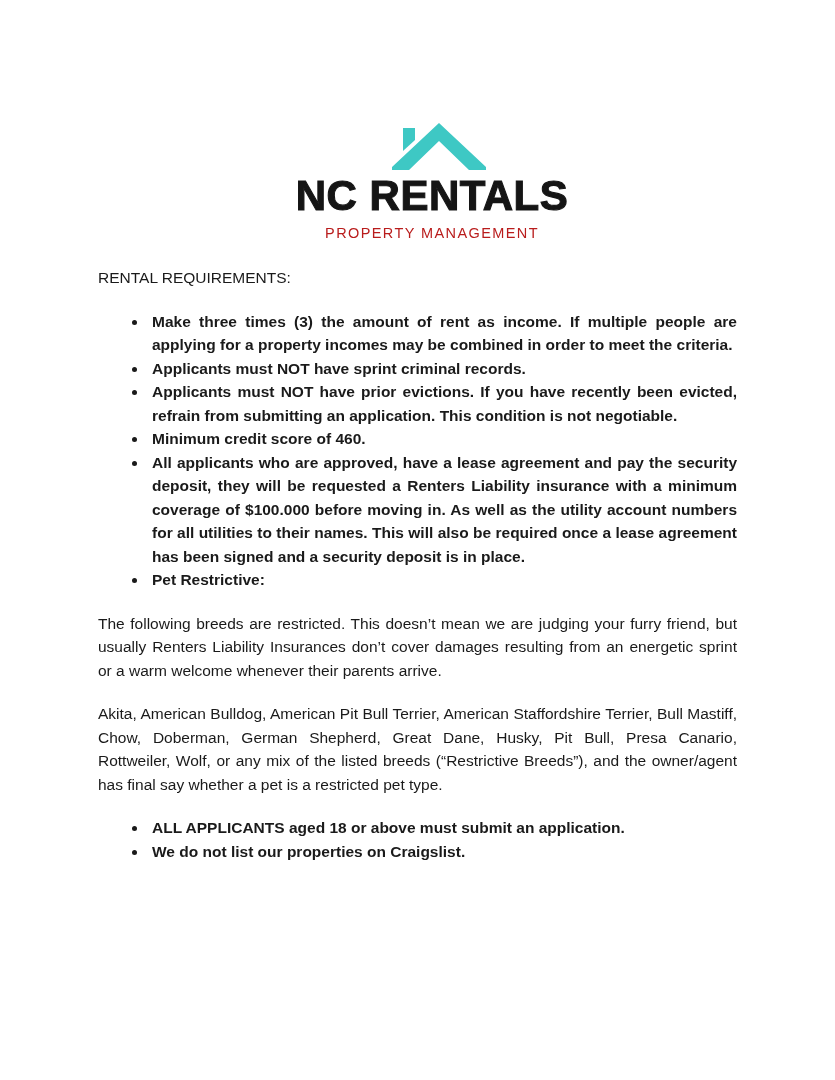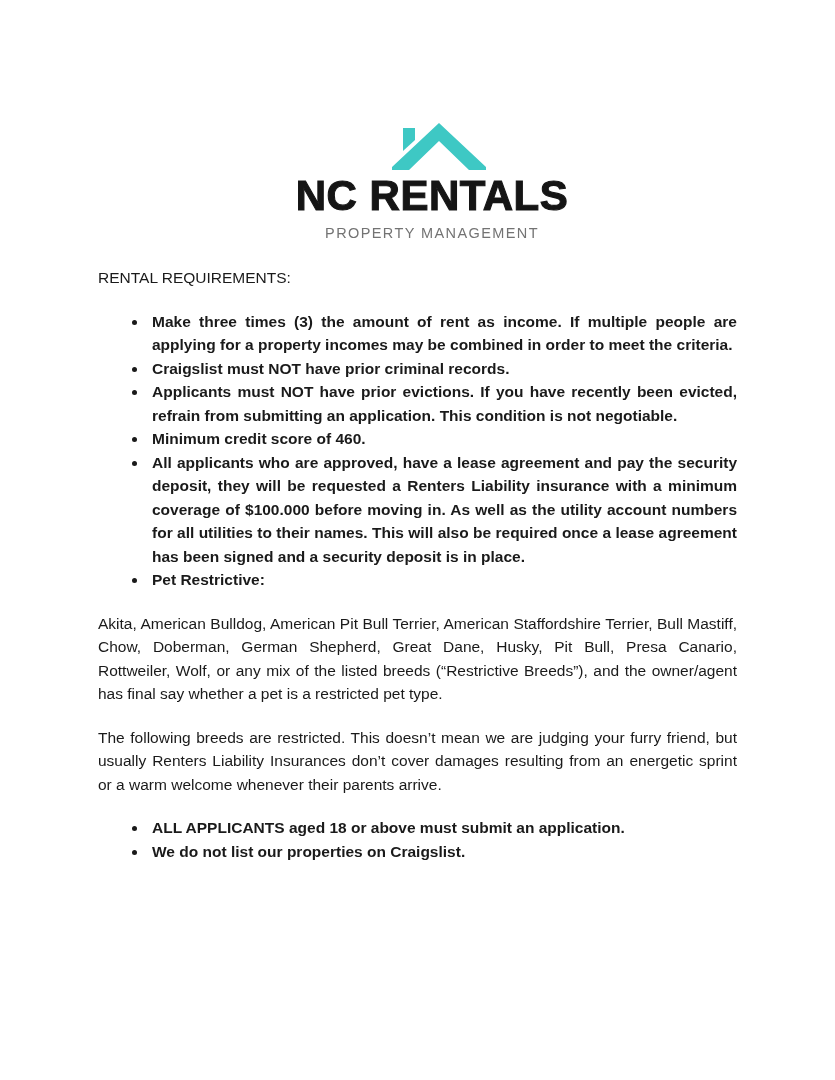--- a/index.html
+++ b/index.html
@@ -23,21 +23,21 @@
     font-weight: 900;
     color: #151515;
     letter-spacing: 0.5px;
     -webkit-text-stroke: 1.1px #151515;
   }
   .logo-subtitle {
     margin-top: 6px;
     font-size: 14.5px;
     line-height: 21px;
     letter-spacing: 1.4px;
-    color: #737373;
+    color: #b91c1c;
   }
   .content {
     width: 639px;
     margin: 22px auto 0 auto;
     font-size: 15.5px;
     line-height: 23.5px;
     text-align: justify;
   }
   .heading {
     margin: 0;
@@ -72,30 +72,30 @@
     <div class="logo-title">NC RENTALS</div>
     <div class="logo-subtitle">PROPERTY MANAGEMENT</div>
   </header>
 
   <main class="content">
 
     <h1 class="heading">RENTAL REQUIREMENTS:</h1>
 
     <ul class="list">
       <li>Make three times (3) the amount of rent as income. If multiple people are applying for a property incomes may be combined in order to meet the criteria.</li>
-      <li>Craigslist must NOT have prior criminal records.</li>
+      <li>Applicants must NOT have sprint criminal records.</li>
       <li>Applicants must NOT have prior evictions. If you have recently been evicted, refrain from submitting an application. This condition is not negotiable.</li>
       <li>Minimum credit score of 460.</li>
       <li>All applicants who are approved, have a lease agreement and pay the security deposit, they will be requested a Renters Liability insurance with a minimum coverage of $100.000 before moving in. As well as the utility account numbers for all utilities to their names. This will also be required once a lease agreement has been signed and a security deposit is in place.</li>
       <li>Pet Restrictive:</li>
     </ul>
 
+    <p class="para">The following breeds are restricted. This doesn’t mean we are judging your furry friend, but usually Renters Liability Insurances don’t cover damages resulting from an energetic sprint or a warm welcome whenever their parents arrive.</p>
+
     <p class="para">Akita, American Bulldog, American Pit Bull Terrier, American Staffordshire Terrier, Bull Mastiff, Chow, Doberman, German Shepherd, Great Dane, Husky, Pit Bull, Presa Canario, Rottweiler, Wolf, or any mix of the listed breeds (“Restrictive Breeds”), and the owner/agent has final say whether a pet is a restricted pet type.</p>
-
-    <p class="para">The following breeds are restricted. This doesn’t mean we are judging your furry friend, but usually Renters Liability Insurances don’t cover damages resulting from an energetic sprint or a warm welcome whenever their parents arrive.</p>
 
     <ul class="list">
       <li>ALL APPLICANTS aged 18 or above must submit an application.</li>
       <li>We do not list our properties on Craigslist.</li>
     </ul>
 
   </main>
 </div>
 
 </body></html>

